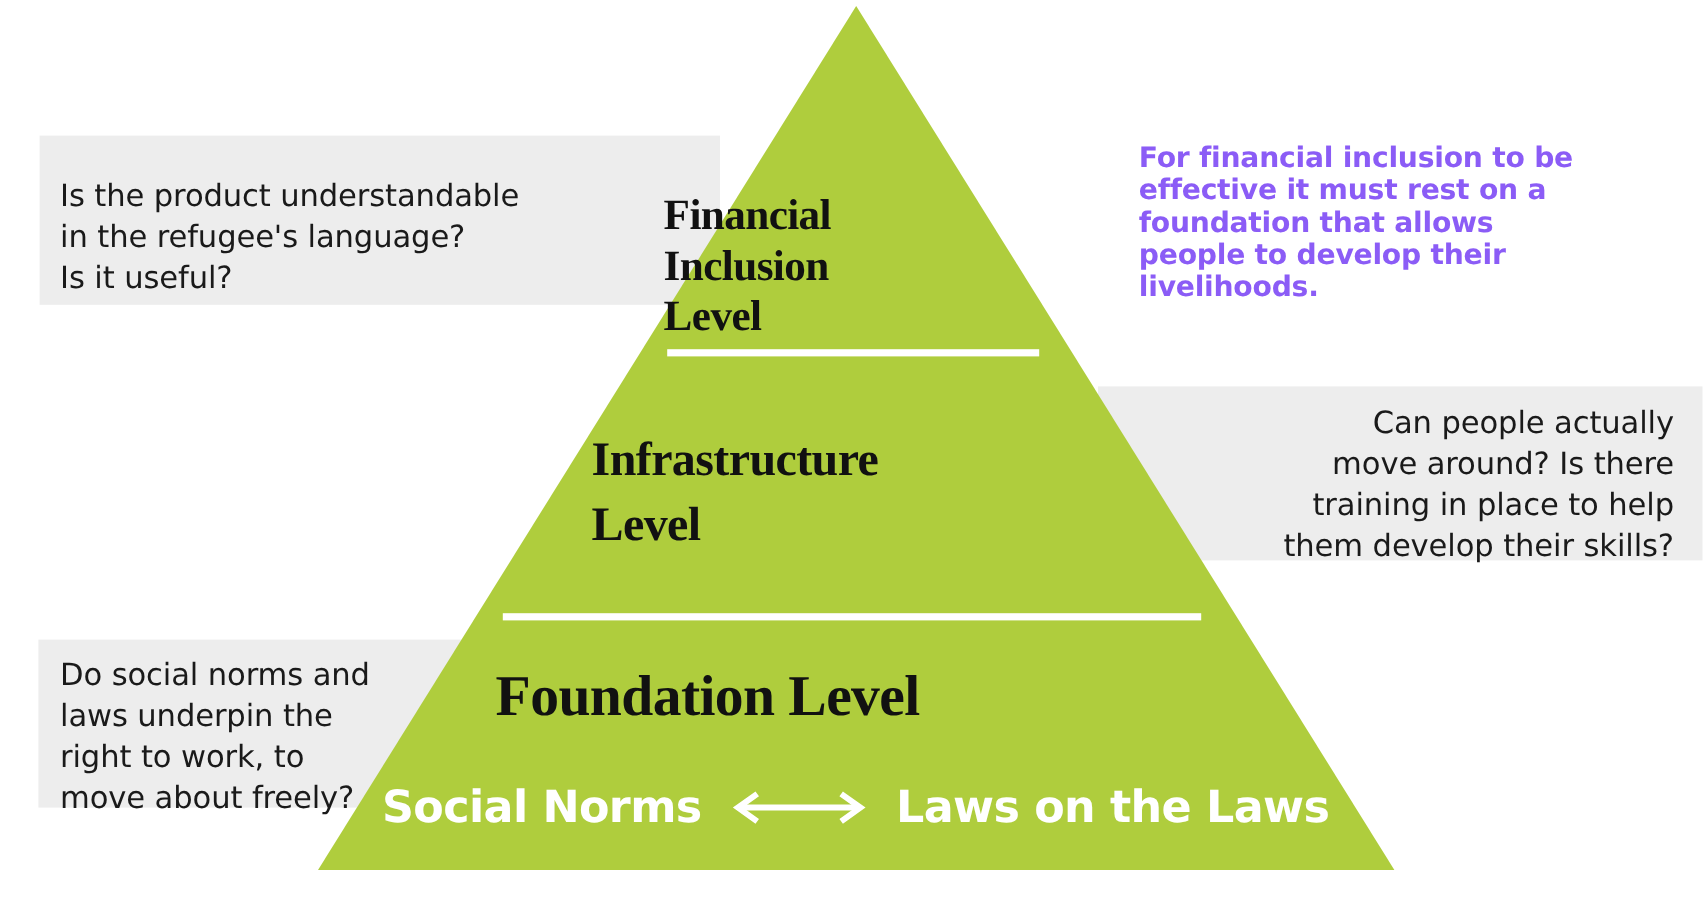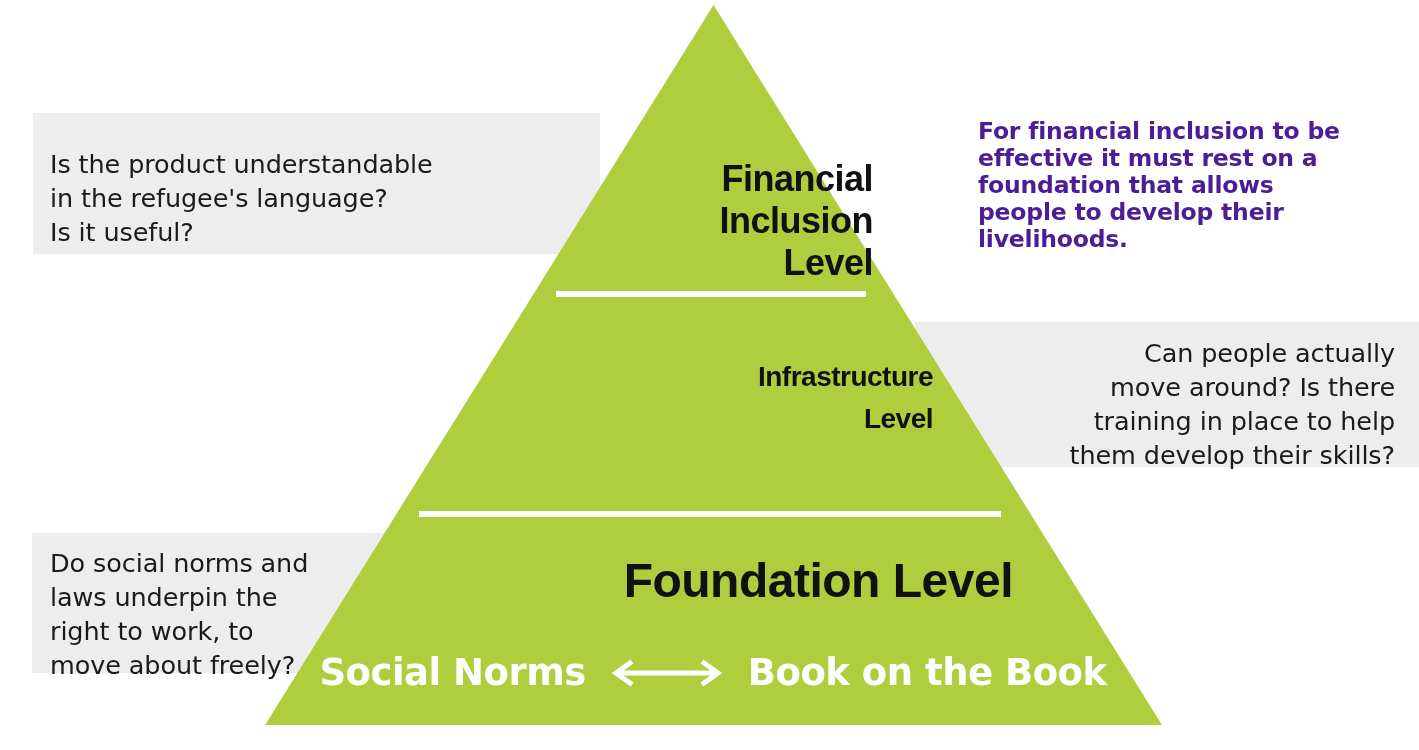--- a/index.html
+++ b/index.html
@@ -40,24 +40,24 @@
 
   #panel-mid-right     { left: 915px; top: 322px; width: 504px; height: 145px; }
   #text-mid-right      { left: 1000px;top: 336px; width: 395px; text-align: right; }
 
   #panel-bottom-left   { left: 32px;  top: 533px; width: 358px; height: 140px; }
   #text-bottom-left    { left: 50px;  top: 546px; width: 300px; text-align: left; }
 
   
   #text-top-right {
     position: absolute;
-    left: 978px;
+    left: 949px;
     top: 118px;
     width: 380px;
-    color: #4c1d95;
+    color: #8b5cf6;
     font-family: "DejaVu Sans", "Liberation Sans", sans-serif;
     font-weight: 700;
     font-size: 23.5px;
     line-height: 27px;
     text-align: left;
     white-space: pre-line;
     z-index: 3;
     letter-spacing: -0.2px;
   }
 
@@ -69,32 +69,32 @@
     width: 1419px;
     height: 750px;
     z-index: 2;
   }
 
   
   .tier-label {
     position: absolute;
     z-index: 4;
     color: #111111;
-    font-family: Liberation Sans, sans-serif;
+    font-family: Liberation Serif, serif;
     font-weight: 700;
-    text-align: right;
+    text-align: left;
     white-space: pre-line;
   }
   #label-financial {
     left: 553px; top: 158px; width: 320px;
     font-size: 36px; line-height: 42px; letter-spacing: -0.5px;
   }
   #label-infrastructure {
     left: 493px; top: 356px; width: 440px;
-    font-size: 28px; line-height: 42px; letter-spacing: -0.5px;
+    font-size: 40px; line-height: 54px; letter-spacing: -0.5px;
   }
   #label-foundation {
     left: 413px; top: 560px; width: 600px;
     font-size: 48px; line-height: 42px; letter-spacing: -0.5px;
   }
   #label-base-row {
     position: absolute;
     left: 330px; top: 627px; width: 766px;
     z-index: 4;
     display: flex;
@@ -156,16 +156,16 @@
 
   <div class="tier-label" id="label-foundation">Foundation Level</div>
 
   <div id="label-base-row">
     <span>Social Norms</span>
     <svg id="arrow-icon" width="118" height="30" viewBox="0 0 118 30">
       <line x1="10" y1="15" x2="108" y2="15" stroke="#ffffff" stroke-width="5"></line>
       <polyline points="22,5 8,15 22,25" fill="none" stroke="#ffffff" stroke-width="5" stroke-linecap="square" stroke-linejoin="miter"></polyline>
       <polyline points="96,5 110,15 96,25" fill="none" stroke="#ffffff" stroke-width="5" stroke-linecap="square" stroke-linejoin="miter"></polyline>
     </svg>
-    <span>Book on the Book</span>
+    <span>Laws on the Laws</span>
   </div>
 
 </div>
 
 </body></html>

